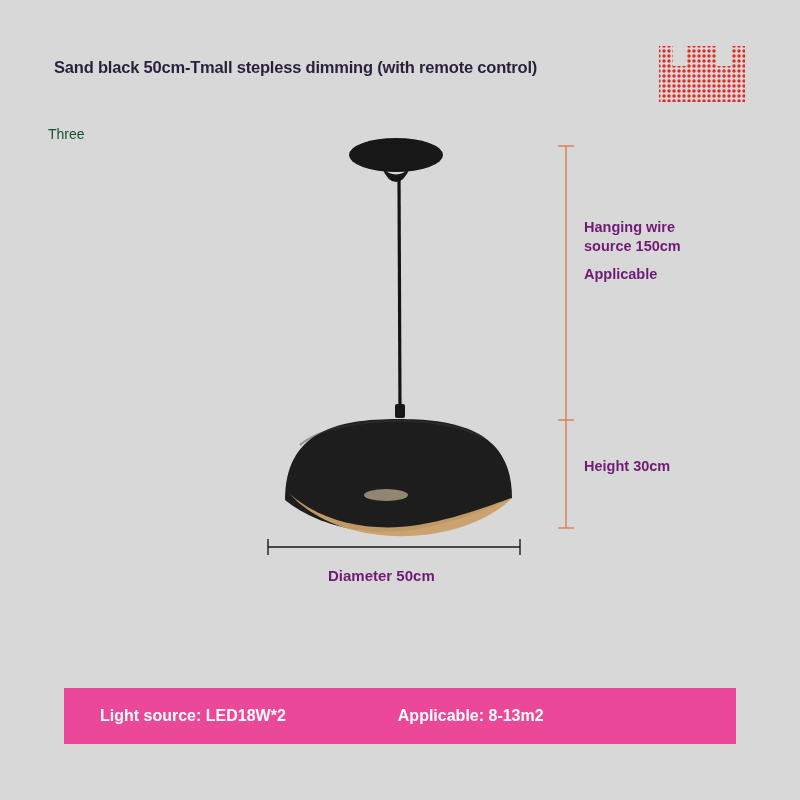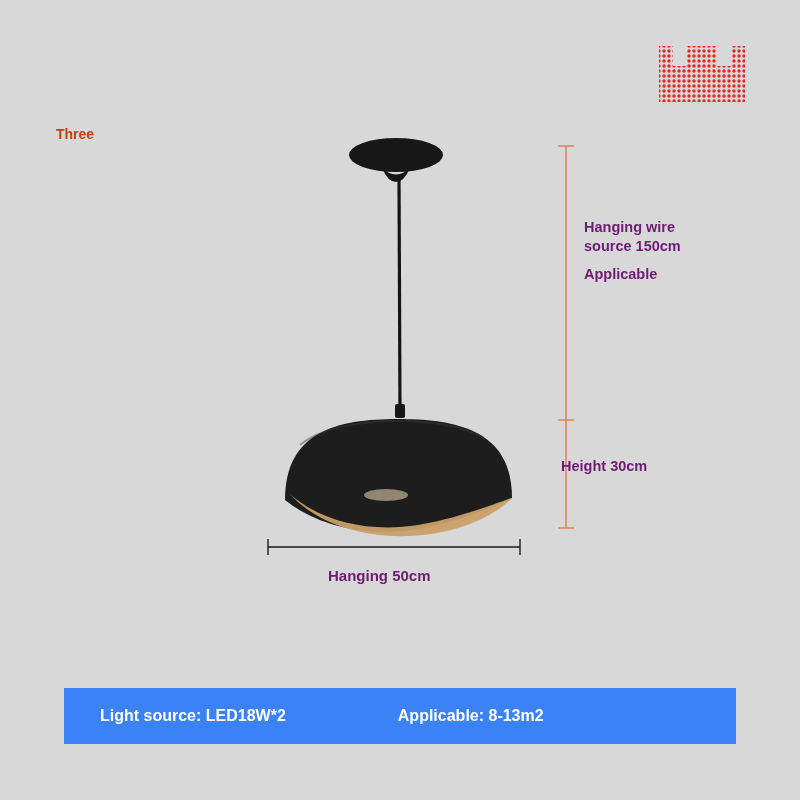--- a/index.html
+++ b/index.html
@@ -25,25 +25,25 @@
     left: 54px;
     top: 58px;
     font-size: 16.5px;
     font-weight: bold;
     color: #2a1f3d;
     letter-spacing: -0.2px;
     white-space: nowrap;
   }
   .variant-label {
     position: absolute;
-    left: 56px;
+    left: 48px;
     top: 126px;
     font-size: 14px;
-    font-weight: bold;
-    color: #c2410c;
+    font-weight: normal;
+    color: #14532d;
   }
 
   
   .logo {
     position: absolute;
     left: 657px;
     top: 44px;
     width: 90px;
     height: 60px;
   }
@@ -70,54 +70,55 @@
   .dim-wire {
     left: 584px;
     top: 218px;
     line-height: 19px;
   }
   .dim-adjust {
     left: 584px;
     top: 266px;
   }
   .dim-height {
-    left: 561px;
+    left: 584px;
     top: 458px;
   }
   .dim-diameter {
     left: 328px;
     top: 567px;
     font-size: 15px;
   }
 
   
   .bottom-bar {
     position: absolute;
     left: 64px;
     top: 688px;
     width: 672px;
     height: 56px;
-    background: #3b82f6;
+    background: #ec4899;
     display: flex;
     align-items: center;
   }
   .bar-item {
     color: #ffffff;
     font-size: 16px;
     font-weight: bold;
     white-space: nowrap;
   }
   .bar-left { margin-left: 36px; }
   .bar-right { margin-left: 112px; }
 </style>
 </head>
 <body>
 
 <div class="page">
 
+  <div class="title">Sand black 50cm-Tmall stepless dimming (with remote control)</div>
 
   <div class="variant-label">Three</div>
 
   <div class="logo">
     <svg width="90" height="60" viewBox="0 0 90 60" xmlns="http://www.w3.org/2000/svg">
       <defs>
         <pattern id="dots" x="0" y="0" width="5" height="5" patternUnits="userSpaceOnUse">
           <circle cx="2" cy="2" r="1.7" fill="#e8251f"></circle>
         </pattern>
         <clipPath id="shape">
@@ -160,20 +161,20 @@
     <line x1="268" y1="539" x2="268" y2="555" stroke="#1a1a1a" stroke-width="1.4"></line>
     <line x1="520" y1="539" x2="520" y2="555" stroke="#1a1a1a" stroke-width="1.4"></line>
   </svg>
 
   <div class="dim-text dim-wire">
     <div>Hanging wire</div>
     <div>source 150cm</div>
   </div>
   <div class="dim-text dim-adjust">Applicable</div>
   <div class="dim-text dim-height">Height 30cm</div>
-  <div class="dim-text dim-diameter">Hanging 50cm</div>
+  <div class="dim-text dim-diameter">Diameter 50cm</div>
 
   <div class="bottom-bar">
     <span class="bar-item bar-left">Light source: LED18W*2</span>
     <span class="bar-item bar-right">Applicable: 8-13m2</span>
   </div>
 
 </div>
 
 </body></html>

